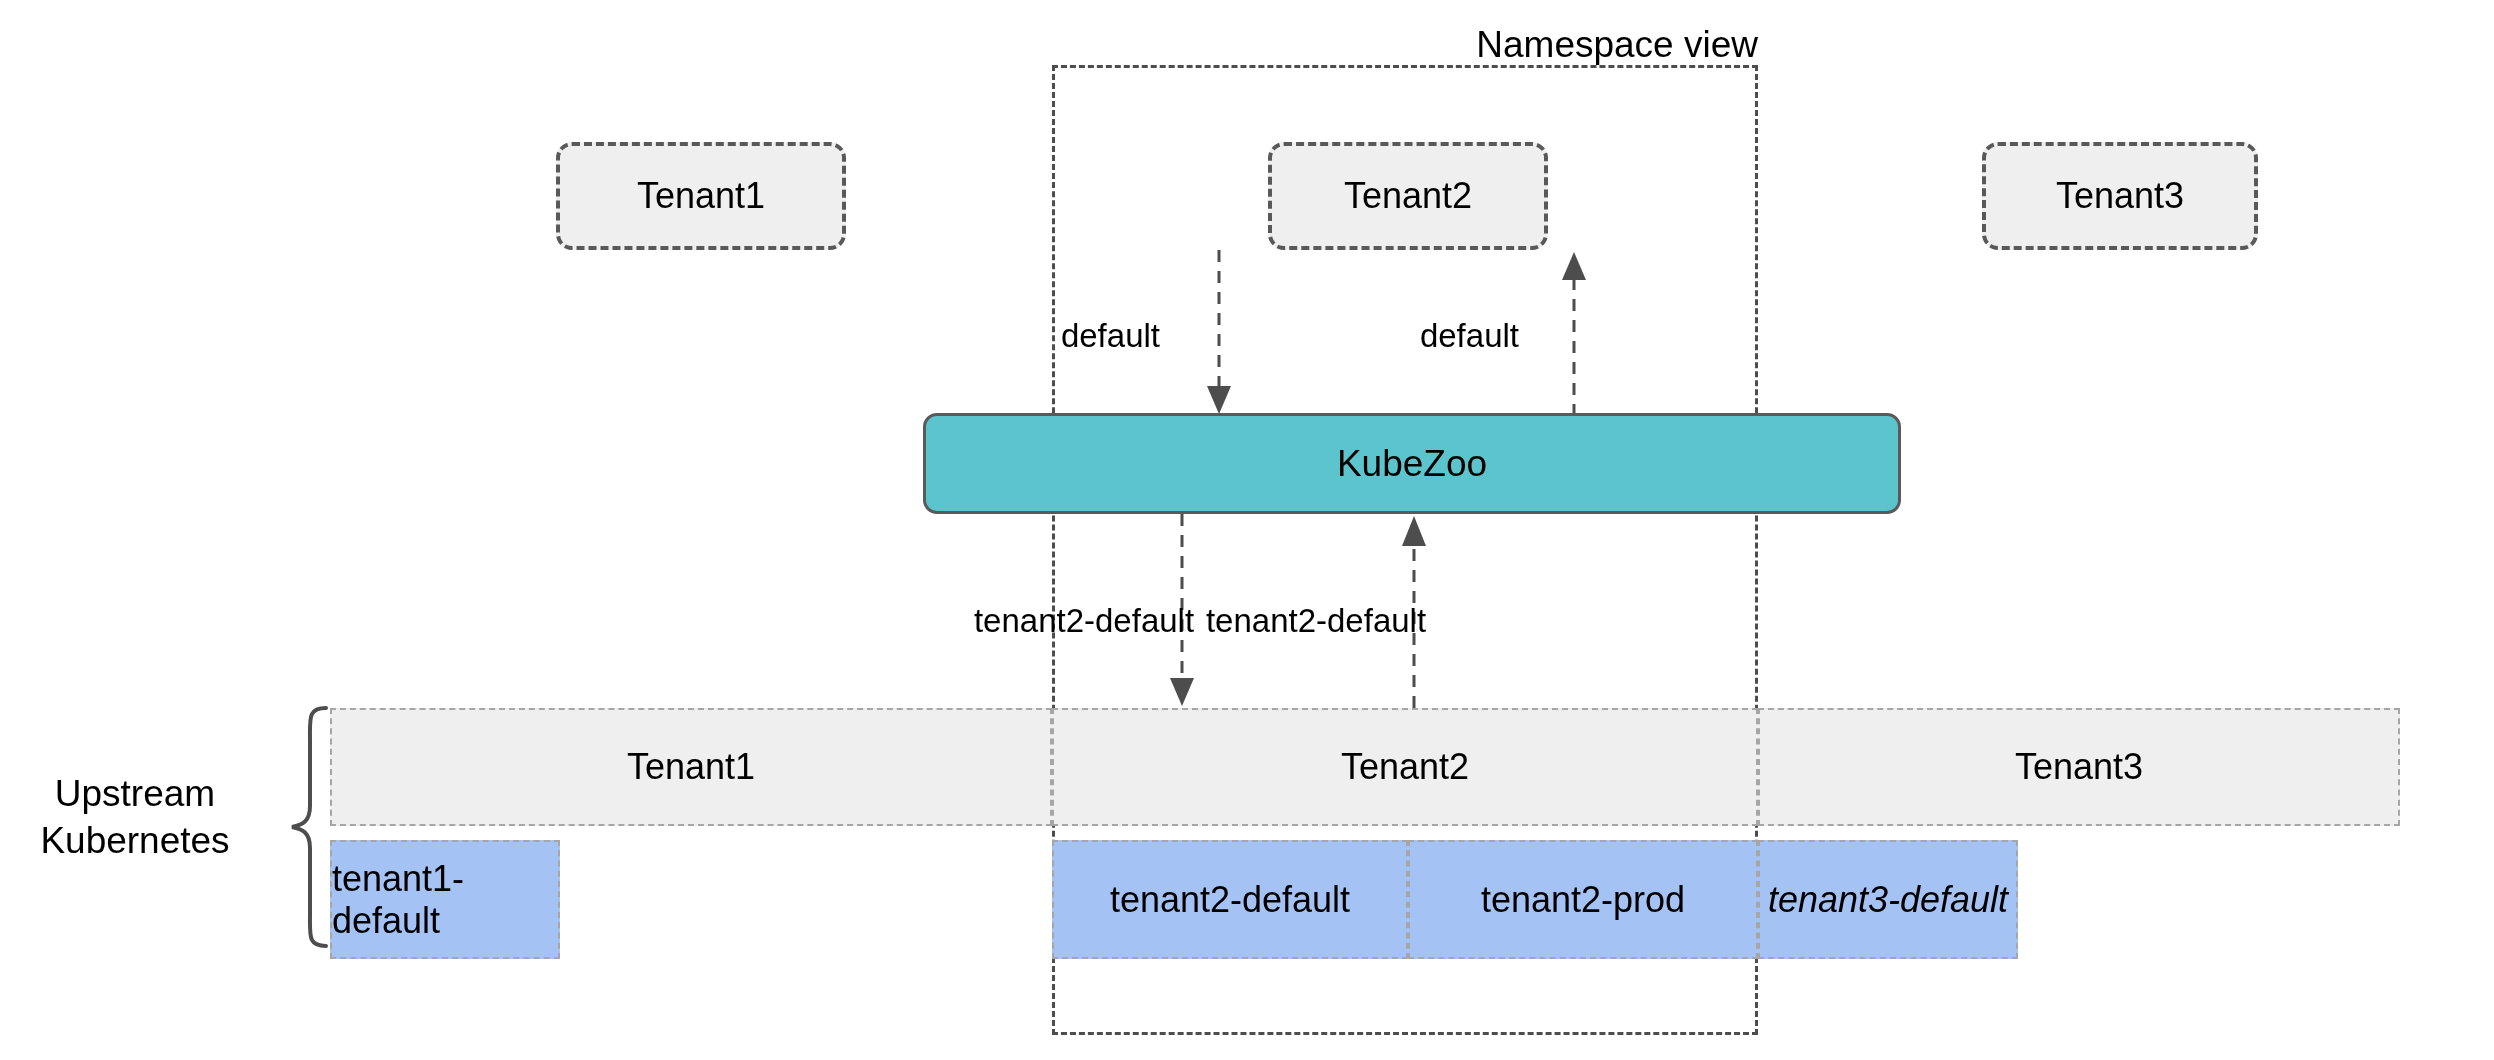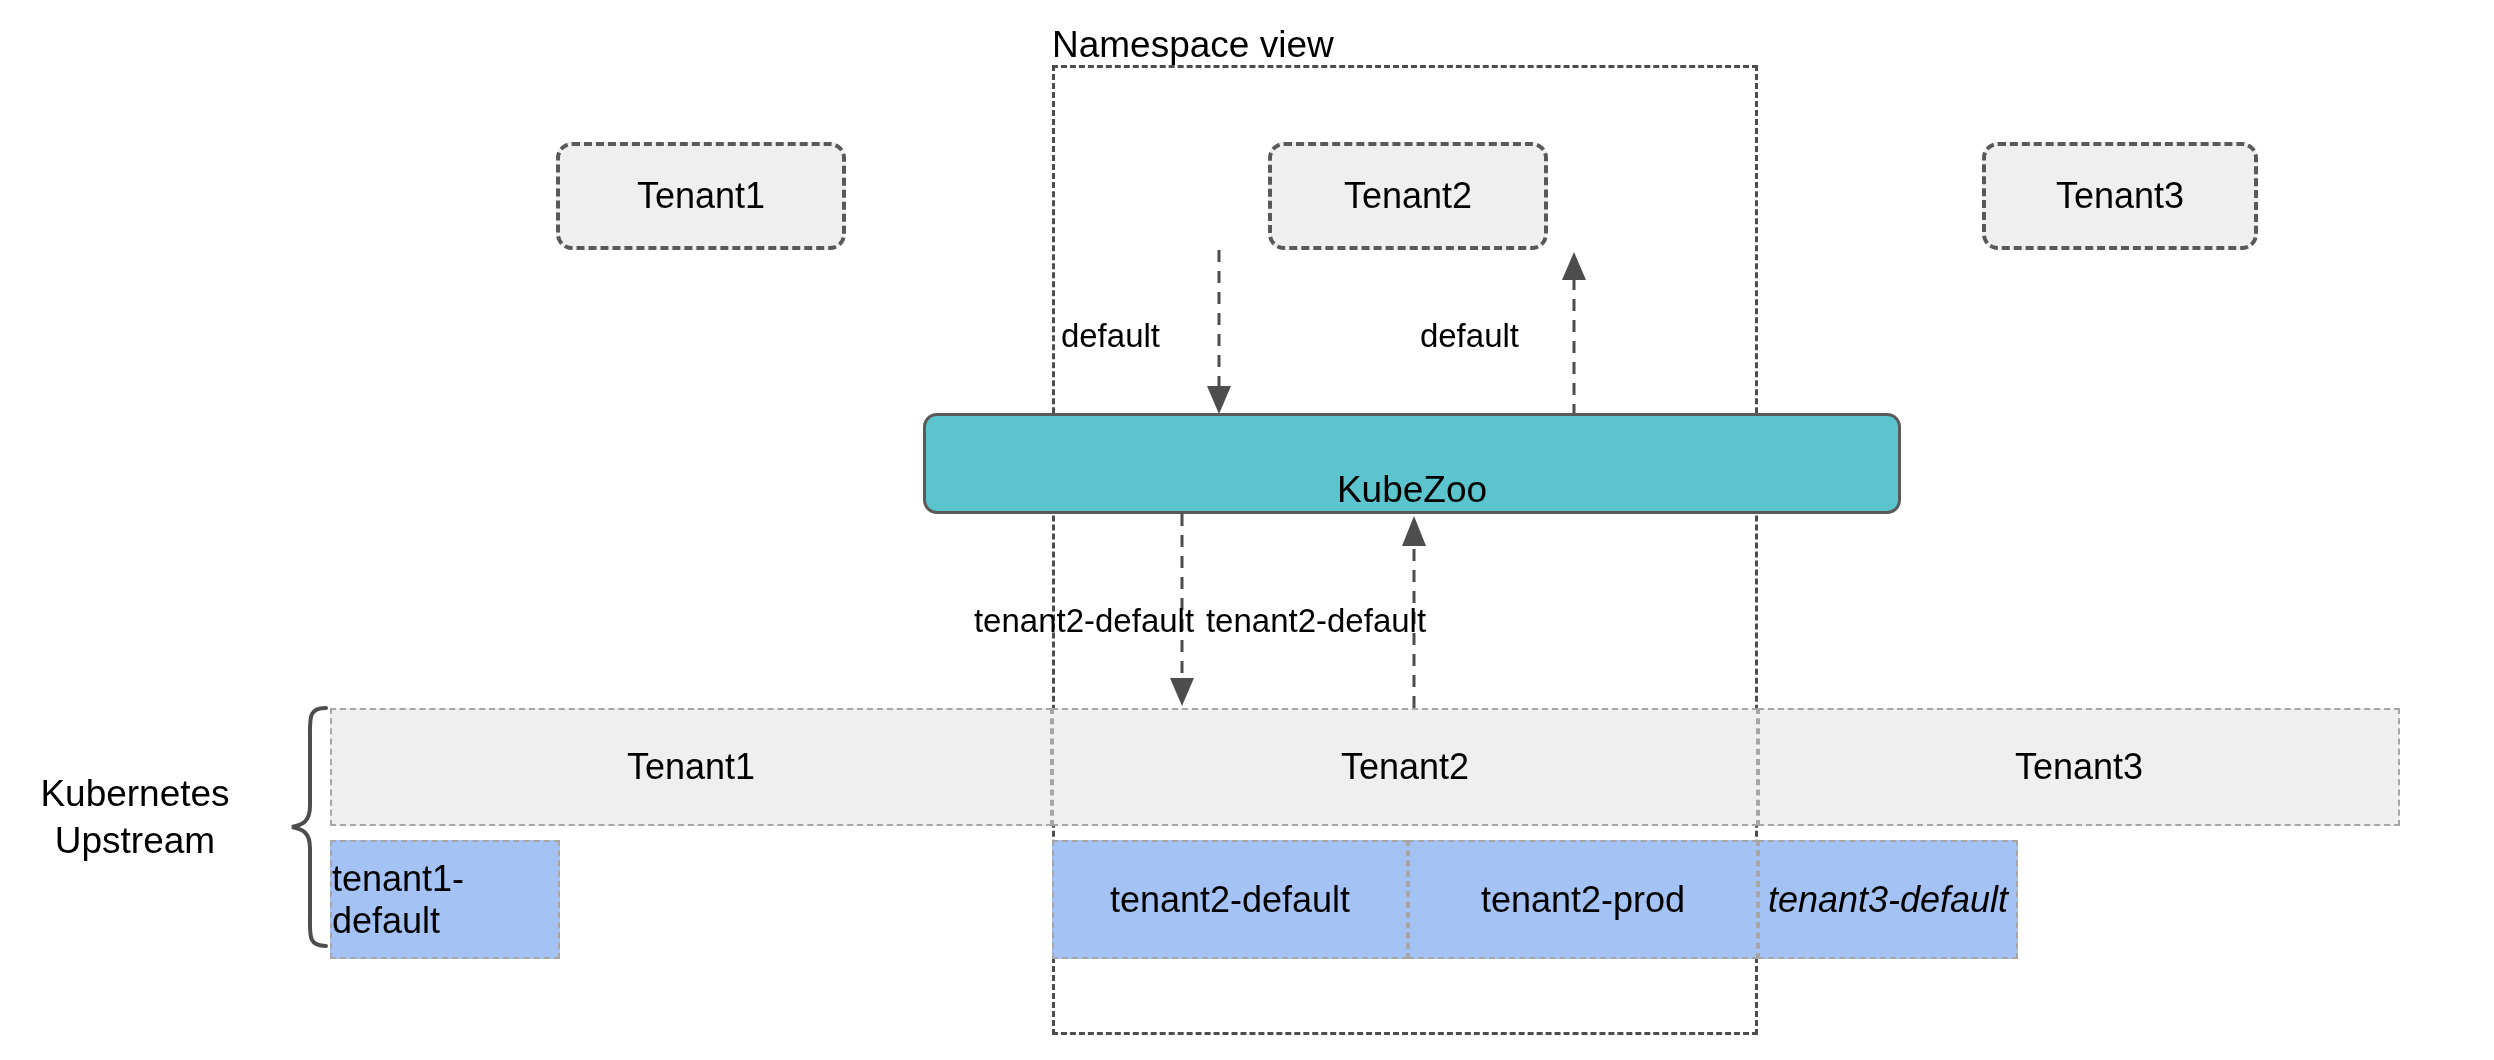--- a/index.html
+++ b/index.html
@@ -16,21 +16,21 @@
     color: #000000;
     overflow: hidden;
   }
 
   
   .ns-title {
     position: absolute;
     left: 1052px;
     top: 22px;
     width: 706px;
-    text-align: left;
+    text-align: right;
     font-size: 37px;
     line-height: 46px;
     color: #000;
     white-space: nowrap;
   }
   .ns-box {
     position: absolute;
     left: 1052px;
     top: 65px;
     width: 706px;
@@ -63,21 +63,21 @@
     position: absolute;
     left: 923px;
     top: 413px;
     width: 978px;
     height: 101px;
     background: #5cc4cd;
     border: 3px solid #5a5a5a;
     border-radius: 14px;
     box-sizing: border-box;
     display: flex;
-    align-items: flex-end;
+    align-items: center;
     justify-content: center;
     font-size: 37px;
     color: #000;
   }
 
   
   .arrow-svg {
     position: absolute;
     overflow: visible;
     pointer-events: none;
@@ -214,22 +214,22 @@
     <line class="arrow-line" x1="21" y1="194" x2="21" y2="22"></line>
     <polygon class="arrow-head" points="21,2 9,32 33,32"></polygon>
   </svg>
   <div class="arrow-label" style="left:1316px; top:600px; transform:translateX(-50%);">tenant2-default</div>
 
   <div id="kubezoo-box">
     <span>KubeZoo</span>
   </div>
 
   <div id="upstream-label">
+    <div>Upstream</div>
     <div>Kubernetes</div>
-    <div>Upstream</div>
   </div>
 
   <svg id="upstream-brace" width="62" height="242" viewBox="0 0 62 242">
     <path d="M58,2 C40,2 42,12 42,34 L42,100 C42,116 34,119 24,121 C34,123 42,126 42,142 L42,208 C42,230 40,240 58,240"></path>
   </svg>
 
   <div id="ns-table">
 
     <div class="tbl-header-row">
       <div class="tenant-group" style="left:0px; width:722px;">

